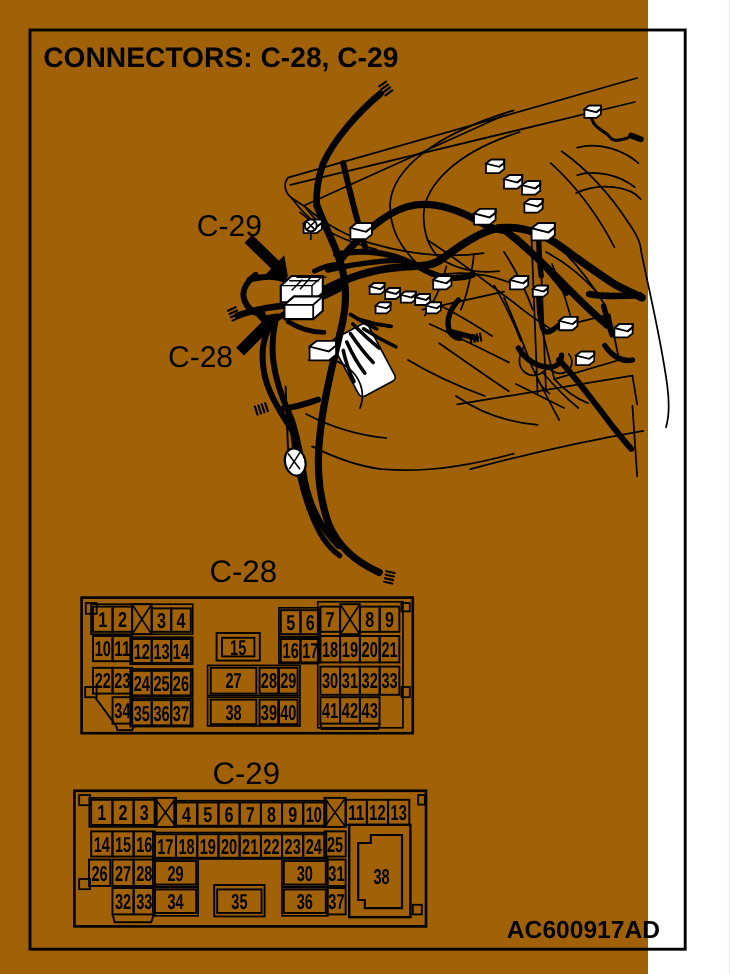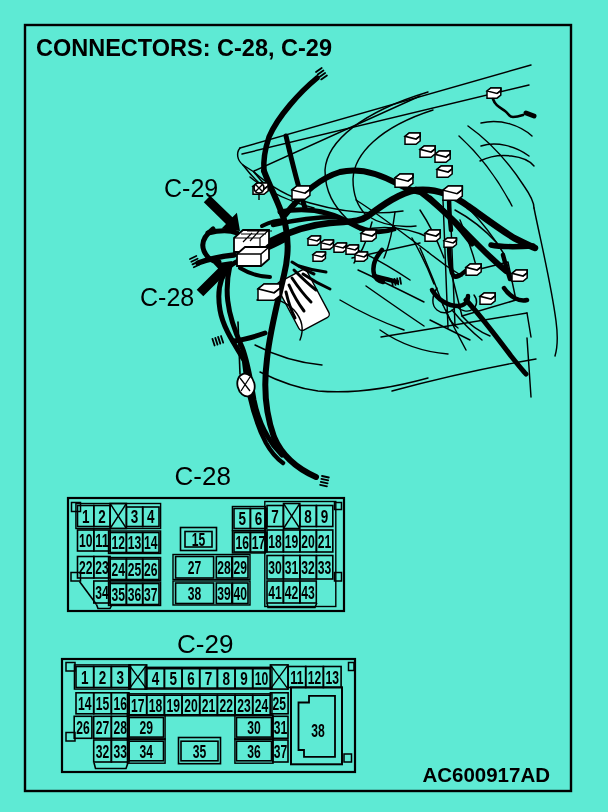--- a/index.html
+++ b/index.html
@@ -1,16 +1,16 @@
 <!DOCTYPE html>
 <html><head>
 <meta charset="utf-8">
 <style>
   html,body { margin:0; padding:0; background:#fff; }
-  #page { position:relative; width:608px; height:812px; background:#5eead4;
+  #page { position:relative; width:540px; height:812px; background:#a16207;
            font-family:"Liberation Sans", sans-serif; }
   svg text { font-family:"Liberation Sans", sans-serif; fill:#000; }
 </style>
 </head>
 <body>
 <div id="page">
 <svg width="608" height="812" viewBox="0 0 608 812">
 
 <g>
         <rect x="25" y="25" width="546" height="766" fill="none" stroke="#000" stroke-width="2.4"></rect>

